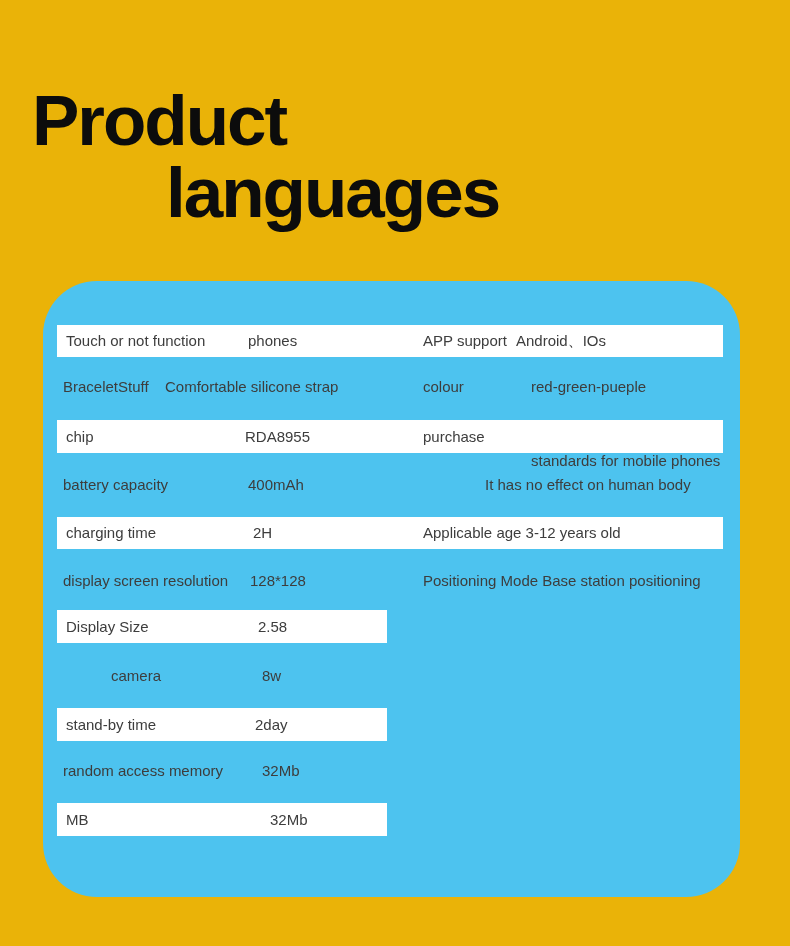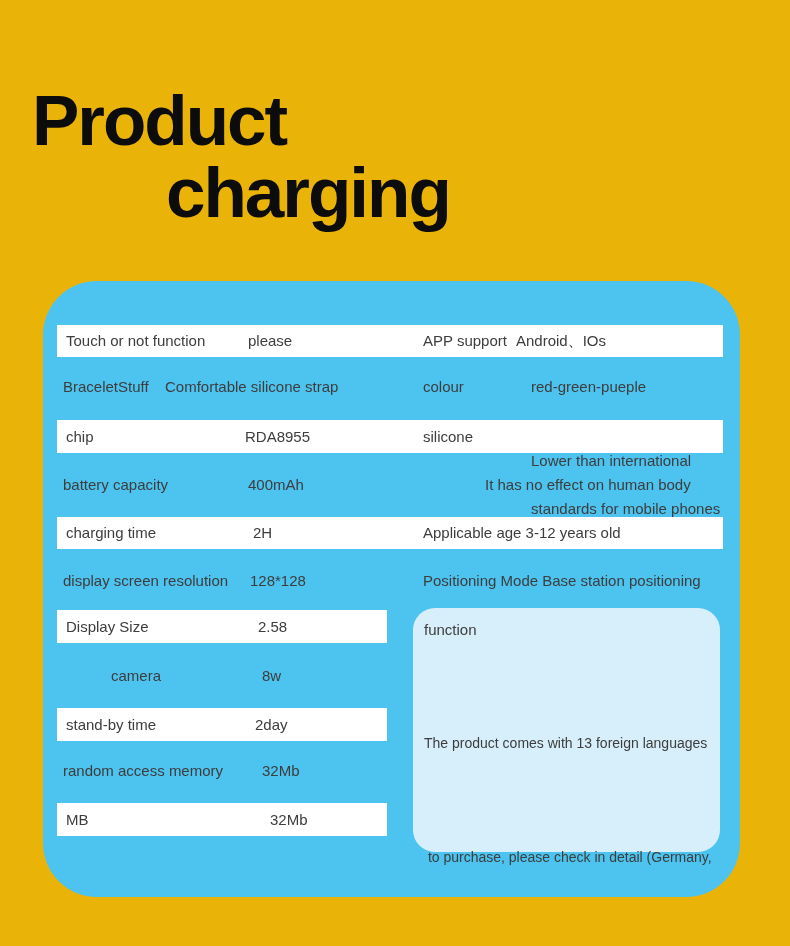--- a/index.html
+++ b/index.html
@@ -30,33 +30,33 @@
   .fnhead{position:absolute;left:11px;top:6px;line-height:32px;font-size:15px;white-space:pre;}
   .fnlines{position:absolute;left:11px;top:40px;font-size:14px;line-height:38px;white-space:pre;}
   .radval{position:absolute;left:488px;top:140px;font-size:15px;line-height:16px;white-space:pre;}
 </style>
 </head>
 <body>
 
 <div class="page">
 
   <div class="title title-1">Product</div>
-  <div class="title title-2">charging</div>
+  <div class="title title-2">languages</div>
 
   <div class="panel">
 
     <div class="bar bar-full" style="top:44px;height:32px;"></div>
     <div class="bar bar-full" style="top:139px;height:33px;"></div>
     <div class="bar bar-full" style="top:236px;height:32px;"></div>
     <div class="bar bar-half" style="top:329px;height:33px;"></div>
     <div class="bar bar-half" style="top:427px;height:33px;"></div>
     <div class="bar bar-half" style="top:522px;height:33px;"></div>
 
     <span class="cell" style="left:23px;top:44px;line-height:32px;">Touch or not function</span>
-    <span class="cell" style="left:205px;top:44px;line-height:32px;">please</span>
+    <span class="cell" style="left:205px;top:44px;line-height:32px;">phones</span>
 
     <span class="cell" style="left:20px;top:90px;line-height:32px;">BraceletStuff</span>
     <span class="cell" style="left:122px;top:90px;line-height:32px;">Comfortable silicone strap</span>
 
     <span class="cell" style="left:23px;top:139px;line-height:33px;">chip</span>
     <span class="cell" style="left:202px;top:139px;line-height:33px;text-align:right;">RDA8955</span>
 
     <span class="cell" style="left:20px;top:188px;line-height:32px;">battery capacity</span>
     <span class="cell" style="left:205px;top:188px;line-height:32px;">400mAh</span>
 
@@ -80,37 +80,26 @@
 
     <span class="cell" style="left:23px;top:522px;line-height:33px;">MB</span>
     <span class="cell" style="left:227px;top:522px;line-height:33px;">32Mb</span>
 
     <span class="cell" style="left:380px;top:44px;line-height:32px;">APP support</span>
     <span class="cell" style="left:473px;top:44px;line-height:32px;">Android、IOs</span>
 
     <span class="cell" style="left:380px;top:90px;line-height:32px;">colour</span>
     <span class="cell" style="left:488px;top:90px;line-height:32px;">red-green-pueple</span>
 
-    <span class="cell" style="left:380px;top:139px;line-height:33px;">silicone</span>
+    <span class="cell" style="left:380px;top:139px;line-height:33px;">purchase</span>
     <div class="radval">
-      <div>Lower than international</div>
       <div>standards for mobile phones</div>
     </div>
 
     <span class="cell" style="left:442px;top:188px;line-height:32px;">It has no effect on human body</span>
 
     <span class="cell" style="left:380px;top:236px;line-height:32px;">Applicable age 3-12 years old</span>
 
     <span class="cell" style="left:380px;top:284px;line-height:32px;">Positioning Mode Base station positioning</span>
 
-    <div class="fnbox">
-      <div class="fnhead">function</div>
-      <div class="fnlines">
-        <div>The product comes with 13 foreign languages</div>
-        <div> to purchase, please check in detail (Germany,</div>
-        
-        
-        
-      </div>
-    </div>
 
   </div>
 </div>
 
 </body></html>

